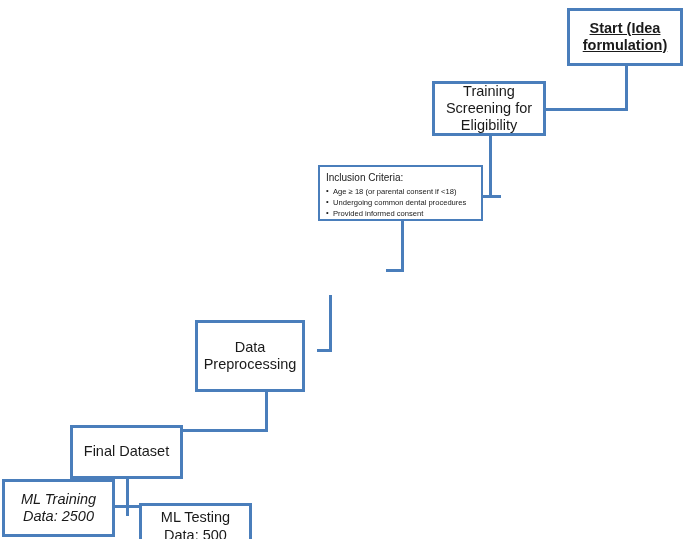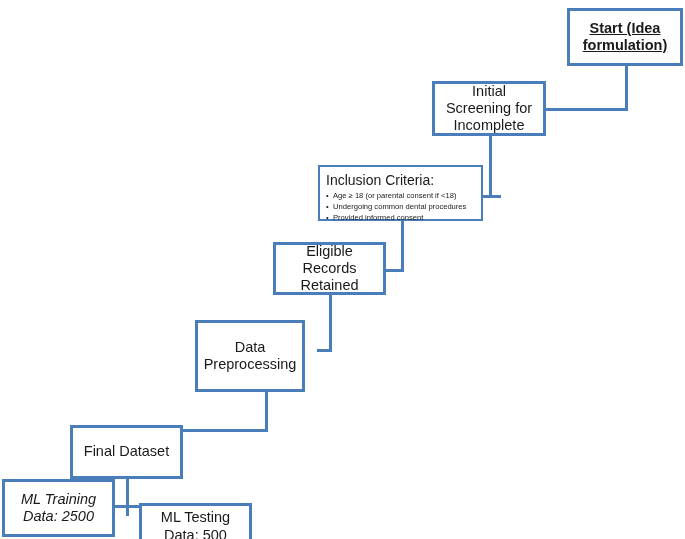--- a/index.html
+++ b/index.html
@@ -53,21 +53,21 @@
     box-sizing: border-box;
     background: #ffffff;
     border: 2px solid #4A7EBB;
     z-index: 3;
     padding: 5px 6px 4px 6px;
     display: flex;
     flex-direction: column;
     justify-content: flex-start;
   }
   .criteria .crit-title {
-    font-size: 14px;
+    font-size: 10px;
     color: #1a1a1a;
     margin-bottom: 2px;
     line-height: 1.15;
   }
   .criteria ul {
     margin: 0;
     padding: 0;
     list-style: none;
   }
   .criteria li {
@@ -116,36 +116,33 @@
 
   <div class="conn" style="left:126px; top:456px; width:3px; height:60px;"></div>
   <div class="conn" style="left:113px; top:505px; width:16px; height:3px;"></div>
   <div class="conn" style="left:126px; top:505px; width:16px; height:3px;"></div>
 
   <div class="node node-start" style="left:567px; top:8px; width:116px; height:58px;">
     <span class="label">Start (Idea formulation)</span>
   </div>
 
   <div class="node node-screening" style="left:432px; top:81px; width:114px; height:55px;">
-    <span class="label">Initial Screening for Incomplete</span>
+    <span class="label">Training Screening for Eligibility</span>
   </div>
 
   <div class="criteria criteria-inclusion" style="left:318px; top:165px; width:165px; height:56px;">
     <div class="crit-title">Inclusion Criteria:</div>
     <ul>
       <li>Age ≥ 18 (or parental consent if &lt;18)</li>
       <li>Undergoing common dental procedures</li>
       <li>Provided informed consent</li>
     </ul>
   </div>
 
 
-  <div class="node node-eligible" style="left:273px; top:242px; width:113px; height:53px;">
-    <span class="label">Eligible Records Retained</span>
-  </div>
 
   <div class="node node-preprocessing" style="left:195px; top:320px; width:110px; height:72px;">
     <span class="label">Data Preprocessing</span>
   </div>
 
   <div class="node node-finaldataset" style="left:70px; top:425px; width:113px; height:54px;">
     <span class="label">Final Dataset</span>
   </div>
 
   <div class="node node-training" style="left:2px; top:479px; width:113px; height:58px;font-style:italic;">

